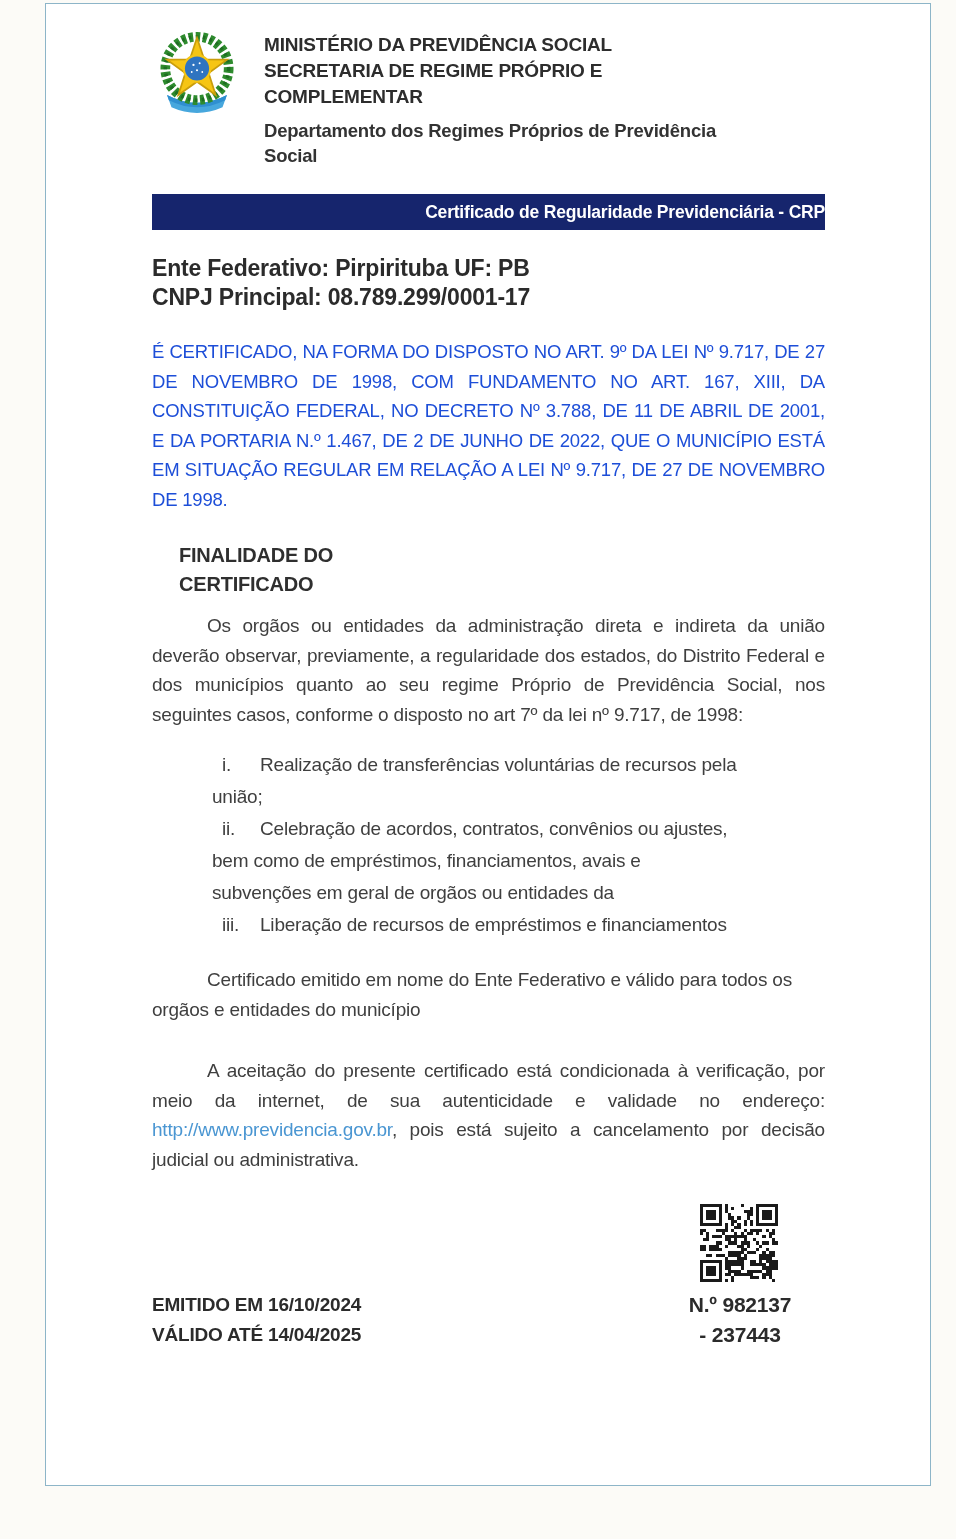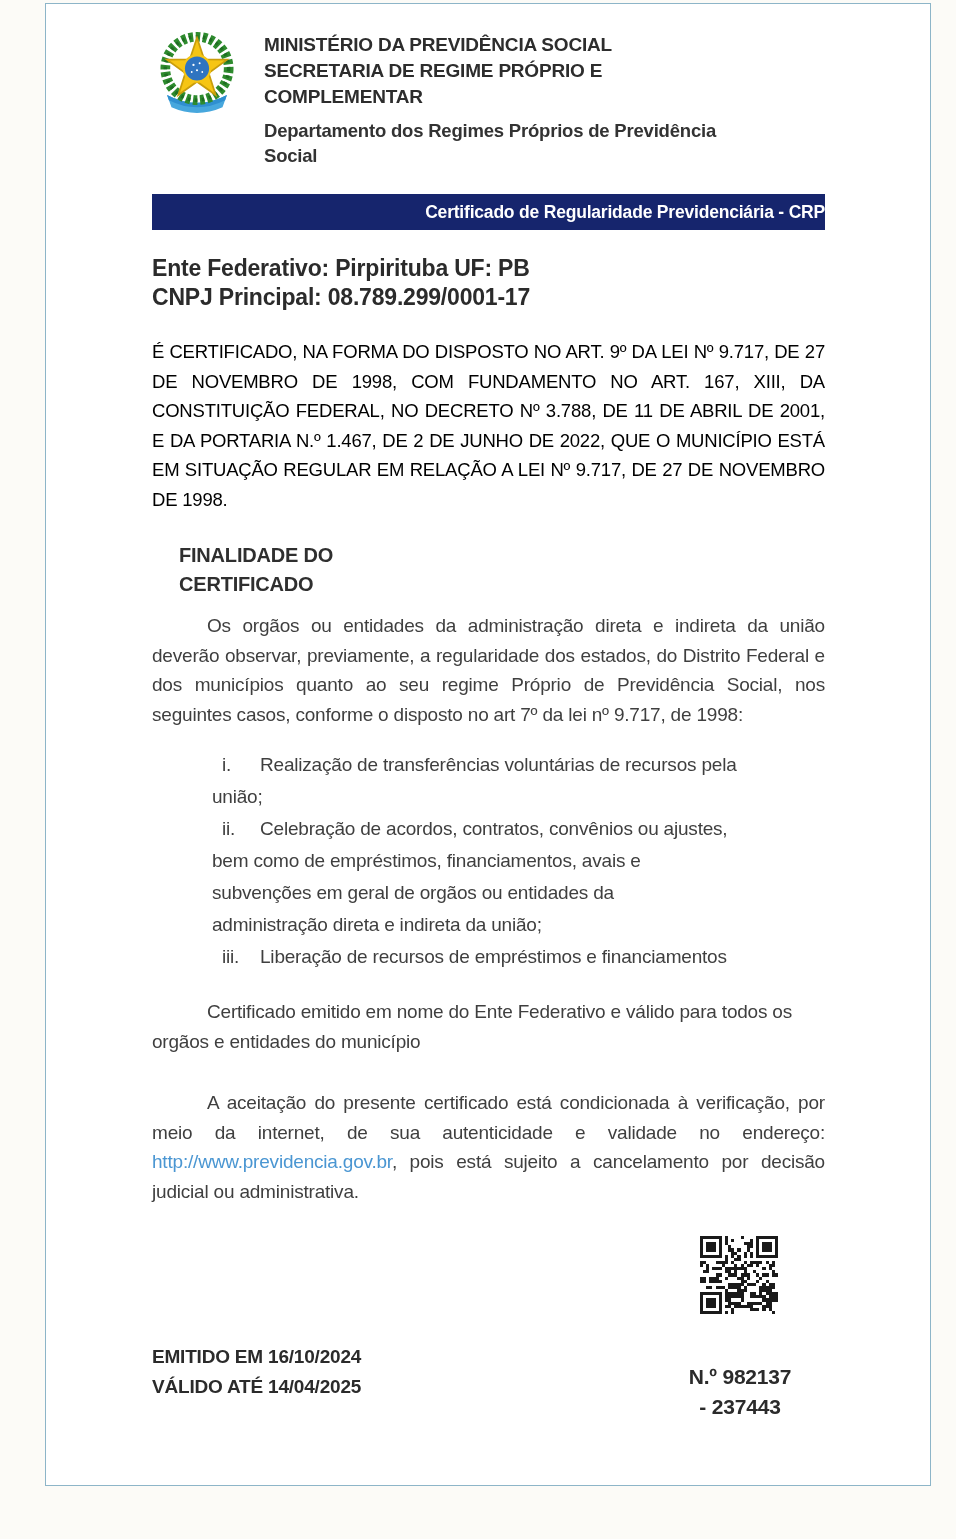--- a/index.html
+++ b/index.html
@@ -37,21 +37,21 @@
     font-weight:700;
     font-size:17.5px;
     padding:8px 0 7px 0;
   }
   
   .entity { margin-top:24px; font-weight:700; font-size:23px; color:#2b2b2b; line-height:29px; }
   
   .cert-para {
     margin-top:25px;
     font-size:18.5px;
-    color:#000000;
+    color:#1d4ed8;
     line-height:29.5px;
     text-align:justify;
   }
   .finalidade {
     margin-top:27px;
     font-size:20px;
     font-weight:700;
     color:#2f2f2f;
     line-height:29px;
     max-width:240px;
@@ -67,21 +67,21 @@
   .list { margin-top:20px; margin-left:60px; font-size:19px; line-height:32px; color:#3f3f3f; }
   .num { display:inline-block; width:48px; padding-left:10px; }
   .issued-note { margin-top:24px; text-indent:55px; }
   .acceptance { margin-top:32px; text-indent:55px; text-align:justify; }
   .link { color:#4a96d2; text-decoration:none; }
   .attach { margin-top:30px; text-indent:55px; text-align:justify; }
   
   .qr-row { margin-top:30px; display:flex; justify-content:flex-end; padding-right:46px; }
   .footer-row { margin-top:8px; display:flex; align-items:center; }
   .dates { font-size:19px; line-height:30px; font-weight:700; color:#2b2b2b; }
-  .number { width:170px; margin-left:auto; text-align:center; font-size:21px; line-height:30px; font-weight:700; color:#2b2b2b;margin-top:40px; }
+  .number { width:170px; margin-left:auto; text-align:center; font-size:21px; line-height:30px; font-weight:700; color:#2b2b2b; }
 </style>
 </head>
 <body>
 
 <div class="doc">
 
   <div class="header-row">
     <svg class="coat" width="90" height="88" viewBox="0 0 100 100" aria-hidden="true">
 
       <path d="M16 76 Q50 94 84 76 L79 90 Q50 103 21 90 Z" fill="#47a7dd"></path>
@@ -120,21 +120,20 @@
 
   <div class="list">
     <div class="item">
       <div><span class="num">i.</span><span>Realização de transferências voluntárias de recursos pela</span></div>
       <div>união;</div>
     </div>
     <div class="item">
       <div><span class="num">ii.</span><span>Celebração de acordos, contratos, convênios ou ajustes,</span></div>
       <div>bem como de empréstimos, financiamentos, avais e</div>
       <div>subvenções em geral de orgãos ou entidades da</div>
-      <div>administração direta e indireta da união;</div>
     </div>
     <div class="item">
       <div><span class="num">iii.</span><span>Liberação de recursos de empréstimos e financiamentos</span></div>
     </div>
   </div>
 
   <p class="para issued-note">Certificado emitido em nome do Ente Federativo e válido para todos os orgãos e entidades do  município</p>
 
   <p class="para acceptance"><span>A aceitação do presente certificado está condicionada à verificação, por meio da internet, de sua autenticidade e validade no endereço:</span>
     <a class="link" href="#">http://www.previdencia.gov.br</a><span>, pois está sujeito a cancelamento por decisão judicial ou administrativa.</span></p>

